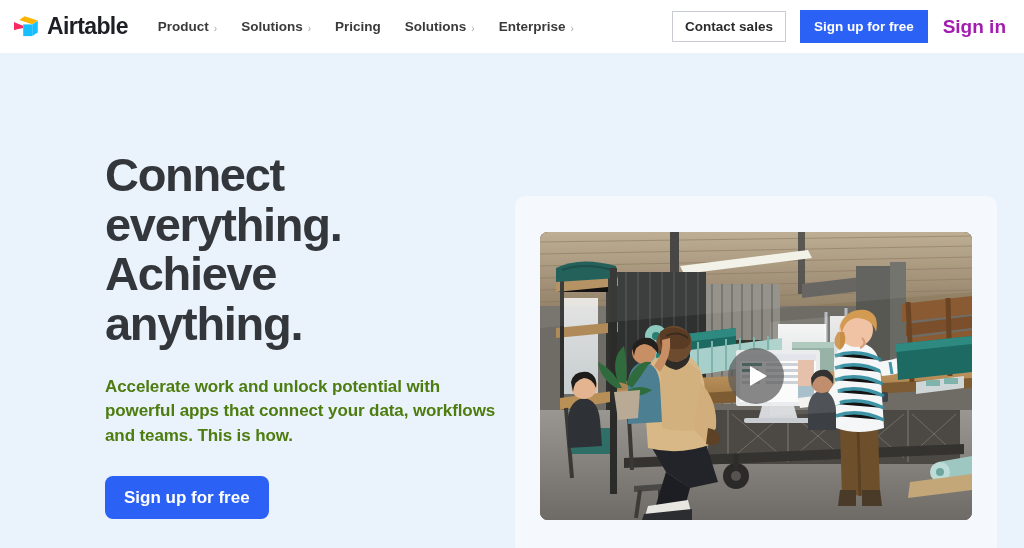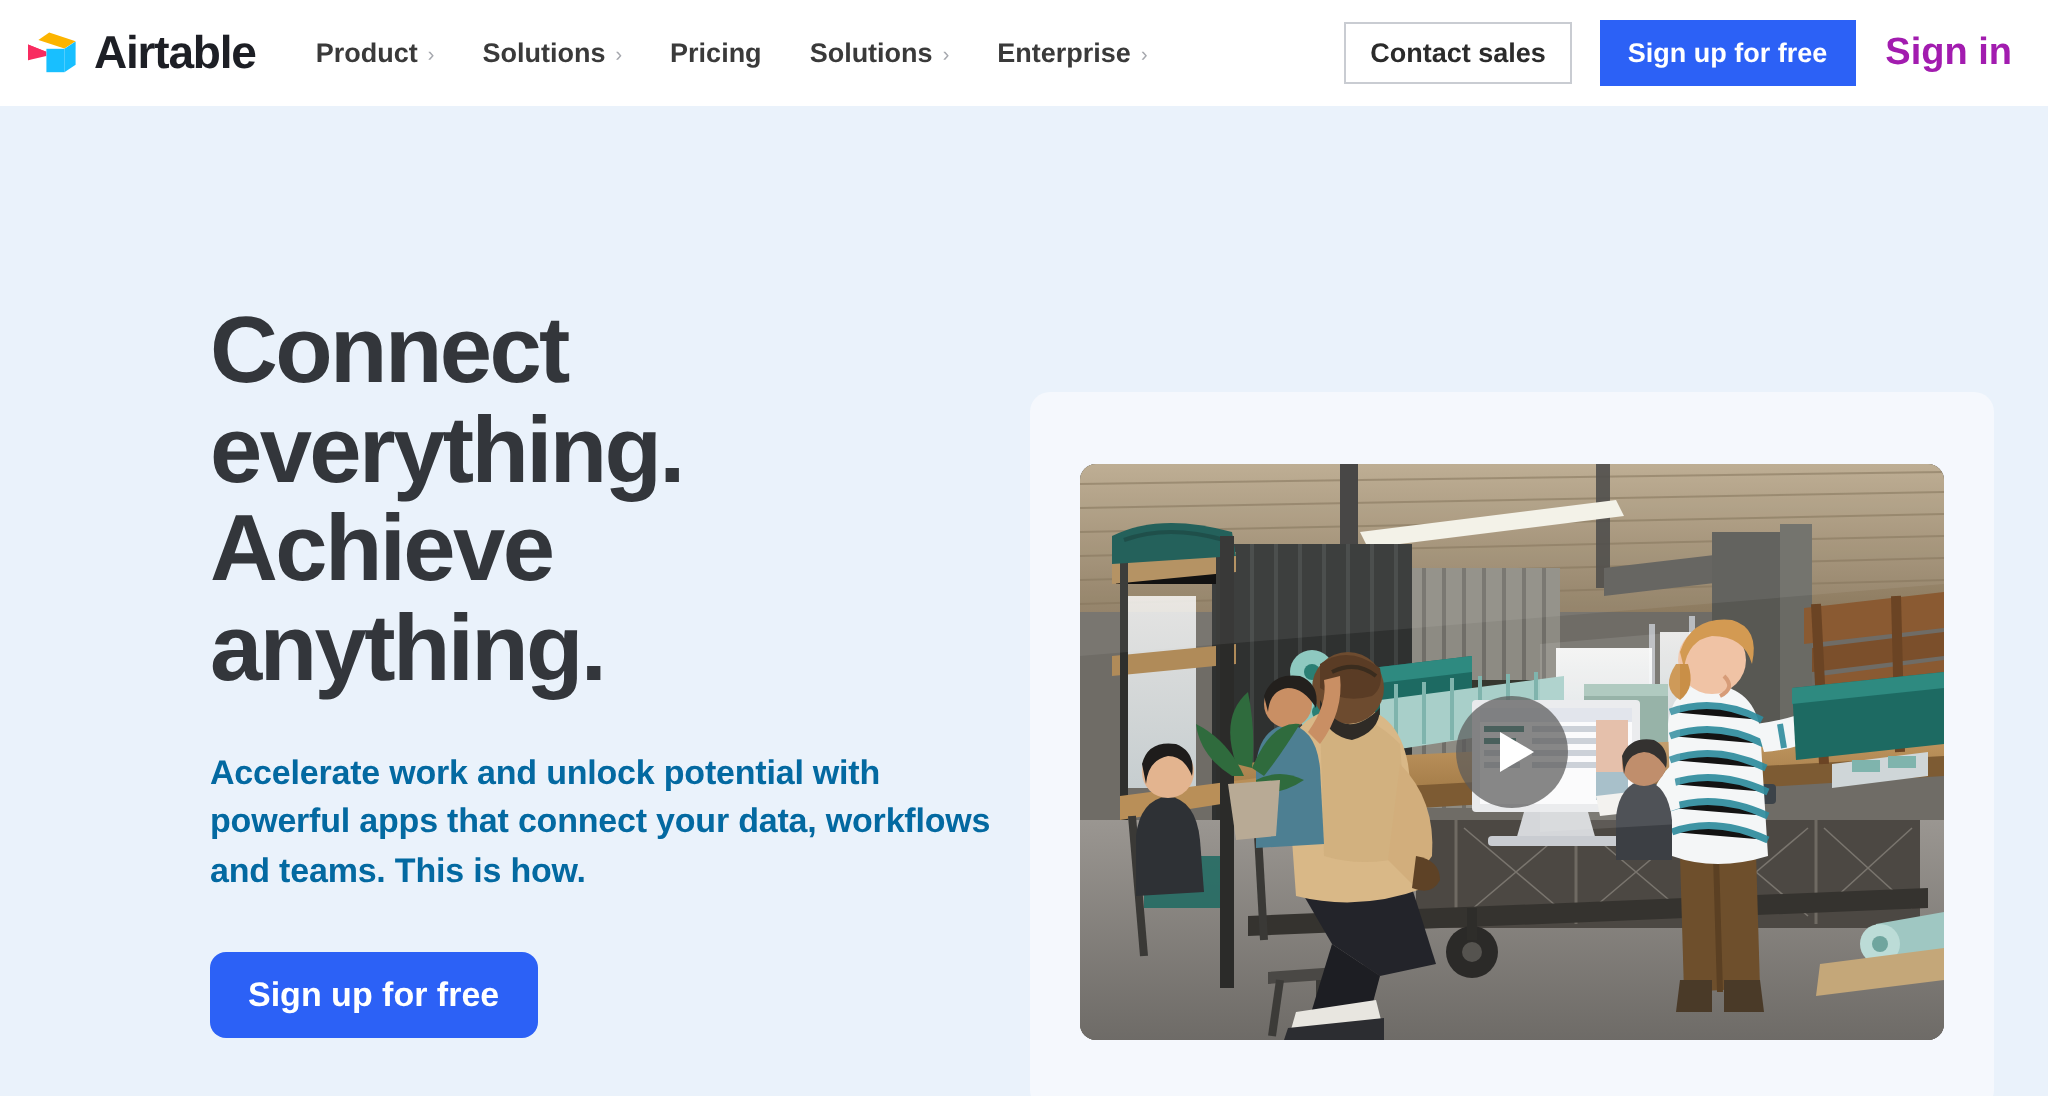--- a/index.html
+++ b/index.html
@@ -134,21 +134,21 @@
     font-weight: bold;
     letter-spacing: -1.3px;
     color: #33363b;
     margin-bottom: 27px;
   }
 
   .subhead {
     font-size: 17px;
     line-height: 1.42;
     font-weight: bold;
-    color: #0369a1;
+    color: #4d7c0f;
     letter-spacing: -0.1px;
     max-width: 400px;
     margin-bottom: 28px;
   }
 
   .cta {
     display: inline-block;
     background: #2c61f6;
     color: #ffffff;
     font-size: 17px;

